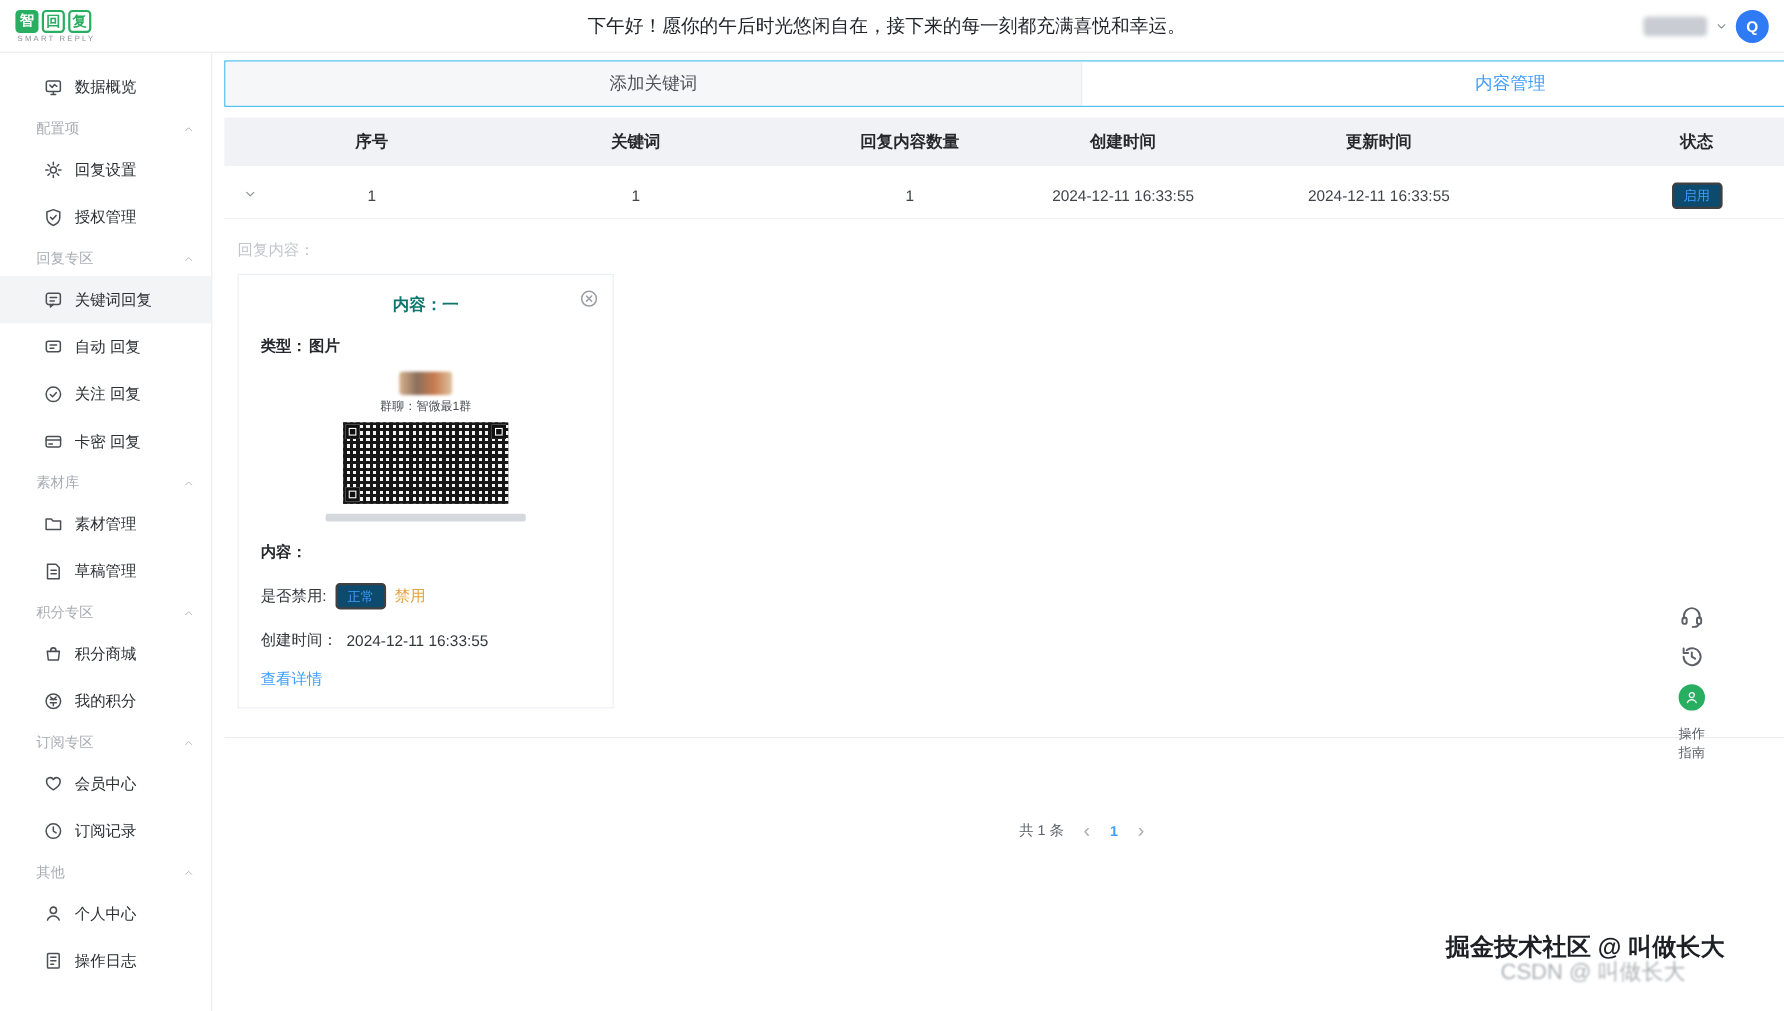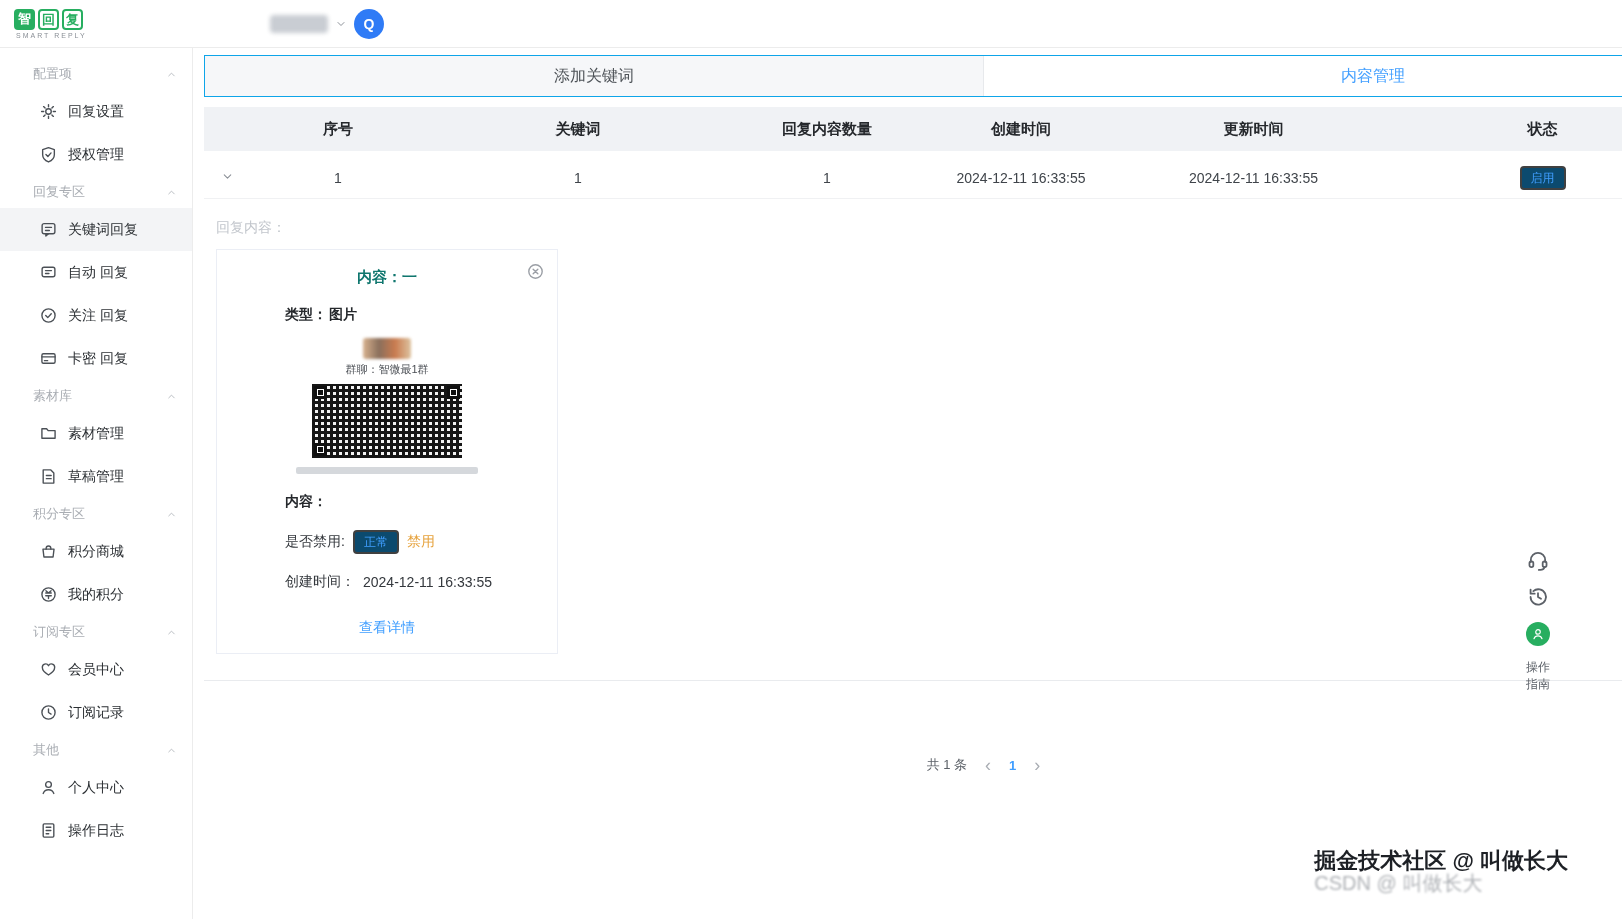--- a/index.html
+++ b/index.html
@@ -50,82 +50,92 @@
   .lnk-red { color:#f56c6c; cursor:pointer; }
   .lnk-blue { color:#409eff; cursor:pointer; }
   .actions span + span { margin-left:14px; }
 
   
   .reply-label { margin:20px 0 0 12px; font-size:14px; color:#c2c6cc; }
   .card { width:342px; margin:12px 0 0 12px; border:1px solid #ebeef5; background:#fff; padding:18px 20px 16px; position:relative; font-size:14px; }
   .card-close { position:absolute; top:13px; right:13px; cursor:pointer; color:#9a9ea5; }
   .card-close svg { width:17px; height:17px; display:block; }
   .card-title { text-align:center; font-weight:bold; font-size:15px; color:#0f766e; }
-  .card-row { margin-top:19px; display:flex; align-items:center; gap:8px; color:#33373c;margin-left:48px; }
+  .card-row { margin-top:19px; display:flex; align-items:center; gap:8px; color:#33373c; }
   .card-row.bold { font-weight:bold; color:#25282c; gap:2px; }
   .qr-wrap { margin:14px auto 0; width:188px; text-align:center; cursor:pointer; }
   .qr-ava { display:block; width:48px; height:21px; margin:0 auto; border-radius:3px;
     background:linear-gradient(90deg,#d8b28e,#8a6f5c,#c97b4f,#ddc3a0); filter:blur(1.6px); }
   .qr-gname { display:block; margin-top:3px; font-size:11px; color:#4a4e54; filter:blur(0.6px); }
   .qr { position:relative; width:150px; height:74px; margin:7px auto 0; background-color:#fff; padding:2px;
     background-image:repeating-linear-gradient(0deg,#161616 0 3px,transparent 3px 6px),
                      repeating-linear-gradient(90deg,#161616 0 3px,#f3f3f3 3px 6px); }
   .fm { position:absolute; width:13px; height:13px; border:3px solid #101010; background:#fff; }
   .fm::after { content:''; position:absolute; inset:1px; background:#101010; }
   .fm.tl { top:2px; left:2px; } .fm.tr { top:2px; right:2px; } .fm.bl { bottom:2px; left:2px; }
   .qr-cap { width:182px; height:7px; margin:9px auto 0; background:#ced2d7; border-radius:2px; filter:blur(0.5px); opacity:.85; }
-  .card-detail { text-align:center; margin-top:28px; }
+  .card-detail { text-align:left; margin-top:18px; }
 
   .divider { border-top:1px solid #e9ebee; margin-top:26px; }
 
   
   .pagination { margin-top:75px; display:flex; align-items:center; justify-content:center; gap:18px; font-size:13px; color:#5c6168; }
   .pg-arrow { font-size:18px; color:#a9adb3; cursor:pointer; line-height:1; }
   .pg-num { color:#409eff; font-weight:bold; cursor:pointer; }
 
   
   .floats { position:absolute; right:70px; top:548px; display:flex; flex-direction:column; align-items:center; gap:13px; }
   .ft { width:24px; height:24px; color:#5c6168; cursor:pointer; display:grid; place-items:center; }
   .ft svg { width:22px; height:22px; display:block; }
   .ft.green { background:#27ae60; border-radius:50%; color:#fff; }
   .ft.green svg { width:14px; height:14px; }
   .ft-guide { width:28px; font-size:12px; line-height:1.45; color:#5c6168; text-align:center; cursor:pointer; }
 
   
-  .wm { position:absolute; right:54px; bottom:22px; text-align:left; pointer-events:none; }
+  .wm { position:absolute; right:54px; bottom:22px; text-align:center; pointer-events:none; }
   .wm1 { font-size:22px; font-weight:bold; color:#1d2025; text-shadow:0 0 2px rgba(255,255,255,.9); }
   .wm2 { font-size:20px; color:rgba(110,115,122,.55); filter:blur(1px); margin-top:-6px; margin-right:-14px; }
 </style>
 </head>
 <body>
 
 <div class="app">
 
   <header class="topbar">
     <div class="logo">
       <div class="logo-row">
         <span class="lg solid">智</span>
         <span class="lg line">回</span>
         <span class="lg line">复</span>
       </div>
       <div class="logo-sub">SMART REPLY</div>
     </div>
+    <div class="greeting">下午好！愿你的午后时光悠闲自在，接下来的每一刻都充满喜悦和幸运。</div>
     <div class="userbox">
       <span class="blurname"></span>
       <span class="chev-d">
           <svg class="ic" viewBox="0 0 16 16" fill="none" stroke="currentColor" stroke-width="1.3" stroke-linecap="round" stroke-linejoin="round">
             <path d="M4 6l4 4 4-4"></path>
           </svg>
         </span>
       <span class="avatar">Q</span>
     </div>
   </header>
 
   <div class="layout">
     <aside class="sidebar">
+        <div class="side-item">
+          <span>
+            <svg class="ic" viewBox="0 0 16 16" fill="none" stroke="currentColor" stroke-width="1.3" stroke-linecap="round" stroke-linejoin="round">
+              <rect x="2" y="2.5" width="12" height="9" rx="1.5"></rect>
+              <path d="M5 6l2 2 2-2.5 2 1.5M6 14h4M8 11.5V14"></path>
+            </svg>
+          </span>
+          <span>数据概览</span>
+        </div>
         <div class="side-section">
           <span>配置项</span>
           <span>
             <svg class="ic12" viewBox="0 0 16 16" fill="none" stroke="currentColor" stroke-width="1.3" stroke-linecap="round" stroke-linejoin="round">
               <path d="M4 10l4-4 4 4"></path>
             </svg>
           </span>
         </div>
         <div class="side-item">
           <span>

